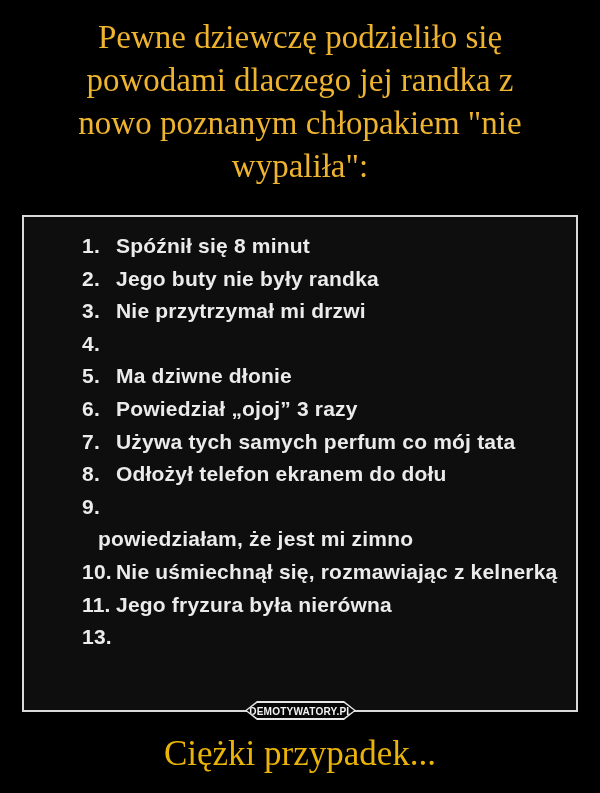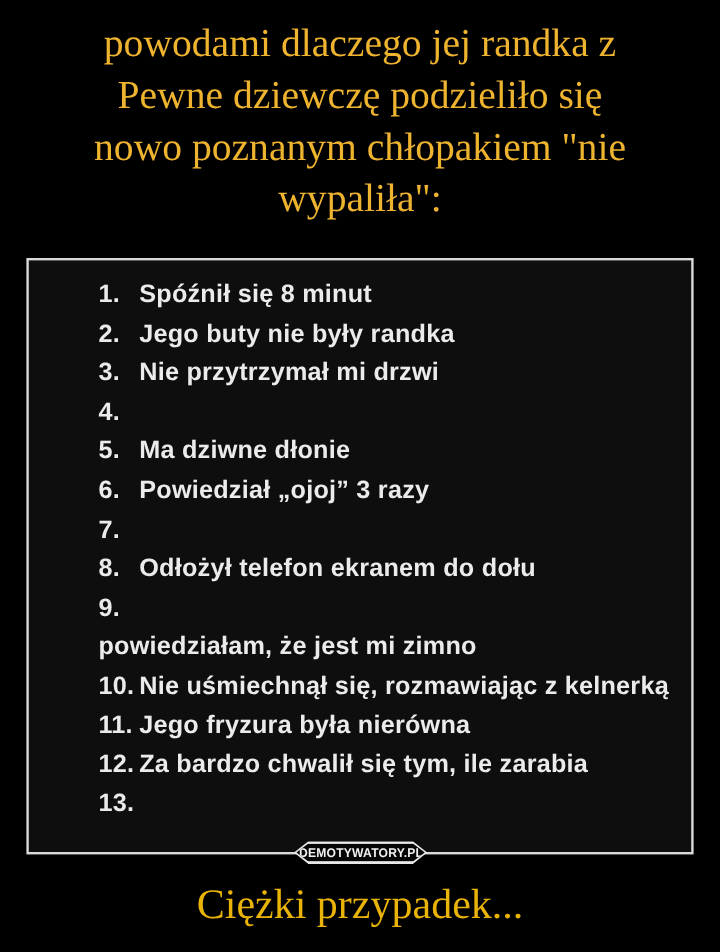--- a/index.html
+++ b/index.html
@@ -45,21 +45,21 @@
     line-height: 32.6px;
     font-weight: 600;
     color: #ebebeb;
     letter-spacing: 0.2px;
   }
   .row { display: flex; }
   .row .num {
     flex: 0 0 34px;
     width: 34px;
   }
-  .row.cont .txt { margin-left: 0; }
+  .row.cont .txt { margin-left: 16px; }
   
   .badge-outer {
     position: absolute;
     left: 245px;
     top: 701px;
     width: 111px;
     height: 19px;
     background: #e8e8e8;
     clip-path: polygon(0 50%, 12px 0, calc(100% - 12px) 0, 100% 50%, calc(100% - 12px) 100%, 12px 100%);
   }
@@ -95,22 +95,22 @@
     line-height: 40px;
     color: #eab308;
   }
 </style>
 </head>
 <body>
 
 <div class="page">
 
   <div class="title">
+    <div>Pewne dziewczę podzieliło się</div>
     <div>powodami dlaczego jej randka z</div>
-    <div>Pewne dziewczę podzieliło się</div>
     <div>nowo poznanym chłopakiem "nie</div>
     <div>wypaliła":</div>
   </div>
 
   <div class="frame">
     <div class="list">
       <div class="row">
           <span class="num">1.</span>
           <span class="txt">Spóźnił się 8 minut</span>
         </div>
@@ -128,44 +128,41 @@
       <div class="row">
           <span class="num">5.</span>
           <span class="txt">Ma dziwne dłonie</span>
         </div>
       <div class="row">
           <span class="num">6.</span>
           <span class="txt">Powiedział „ojoj” 3 razy</span>
         </div>
       <div class="row">
           <span class="num">7.</span>
+          <span class="txt">Używa tych samych perfum co mój tata</span>
         </div>
       <div class="row">
           <span class="num">8.</span>
           <span class="txt">Odłożył telefon ekranem do dołu</span>
         </div>
       <div class="row">
           <span class="num">9.</span>
         </div>
       <div class="row cont">
           <span class="txt">powiedziałam, że jest mi zimno</span>
         </div>
       <div class="row">
           <span class="num">10.</span>
           <span class="txt">Nie uśmiechnął się, rozmawiając z kelnerką</span>
         </div>
       <div class="row">
           <span class="num">11.</span>
           <span class="txt">Jego fryzura była nierówna</span>
         </div>
       <div class="row">
-          <span class="num">12.</span>
-          <span class="txt">Za bardzo chwalił się tym, ile zarabia</span>
-        </div>
-      <div class="row">
           <span class="num">13.</span>
         </div>
     </div>
   </div>
 
   <div class="badge-outer">
     <div class="badge-inner">
       <span>DEMOTYWATORY.PL</span>
     </div>
   </div>

